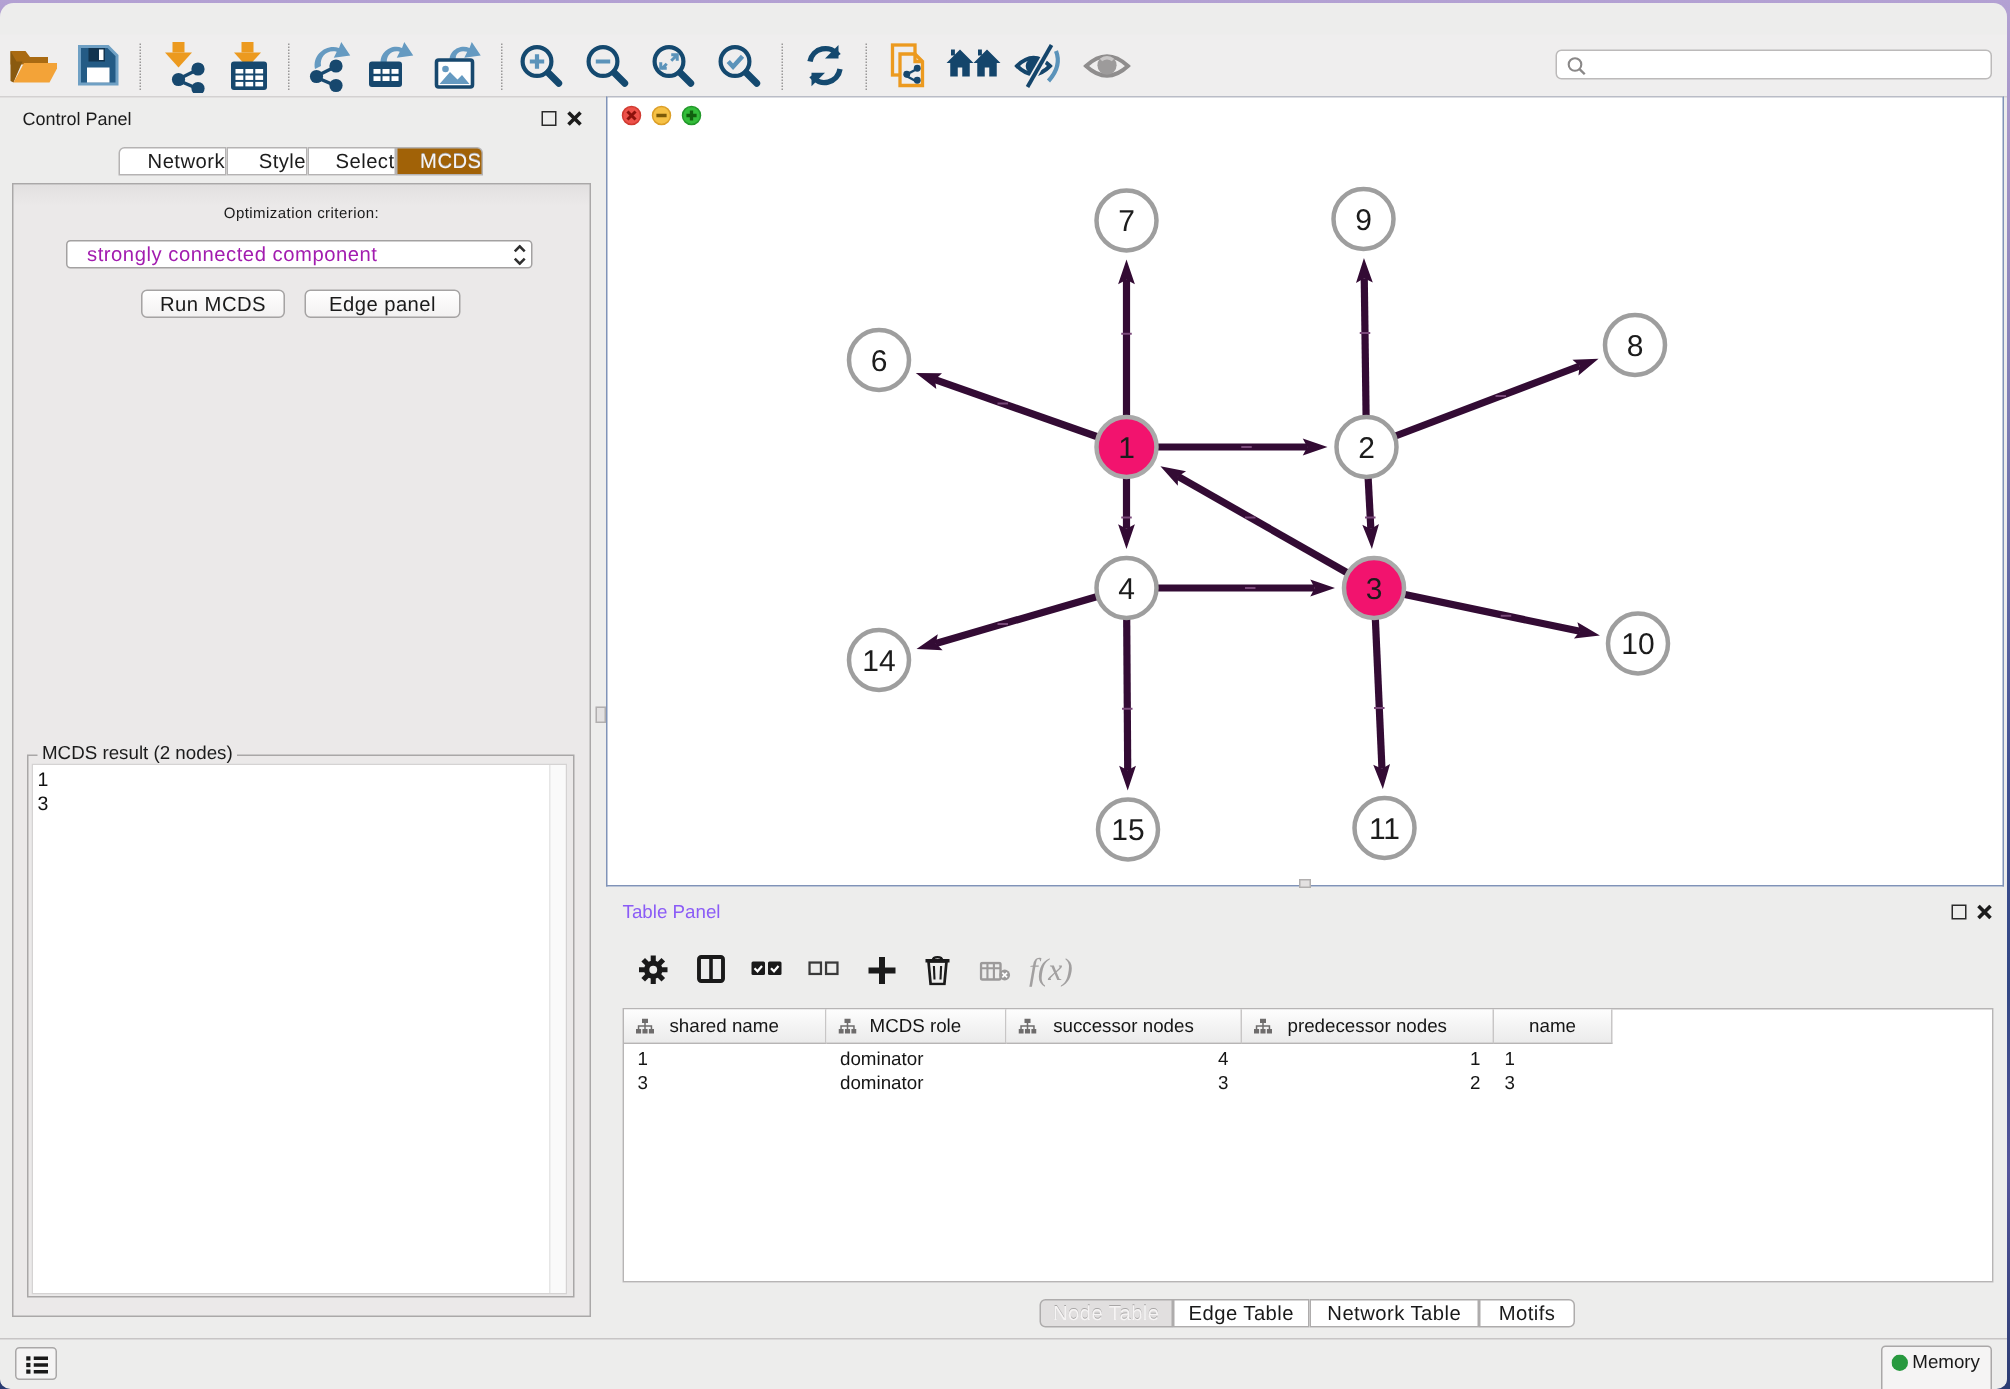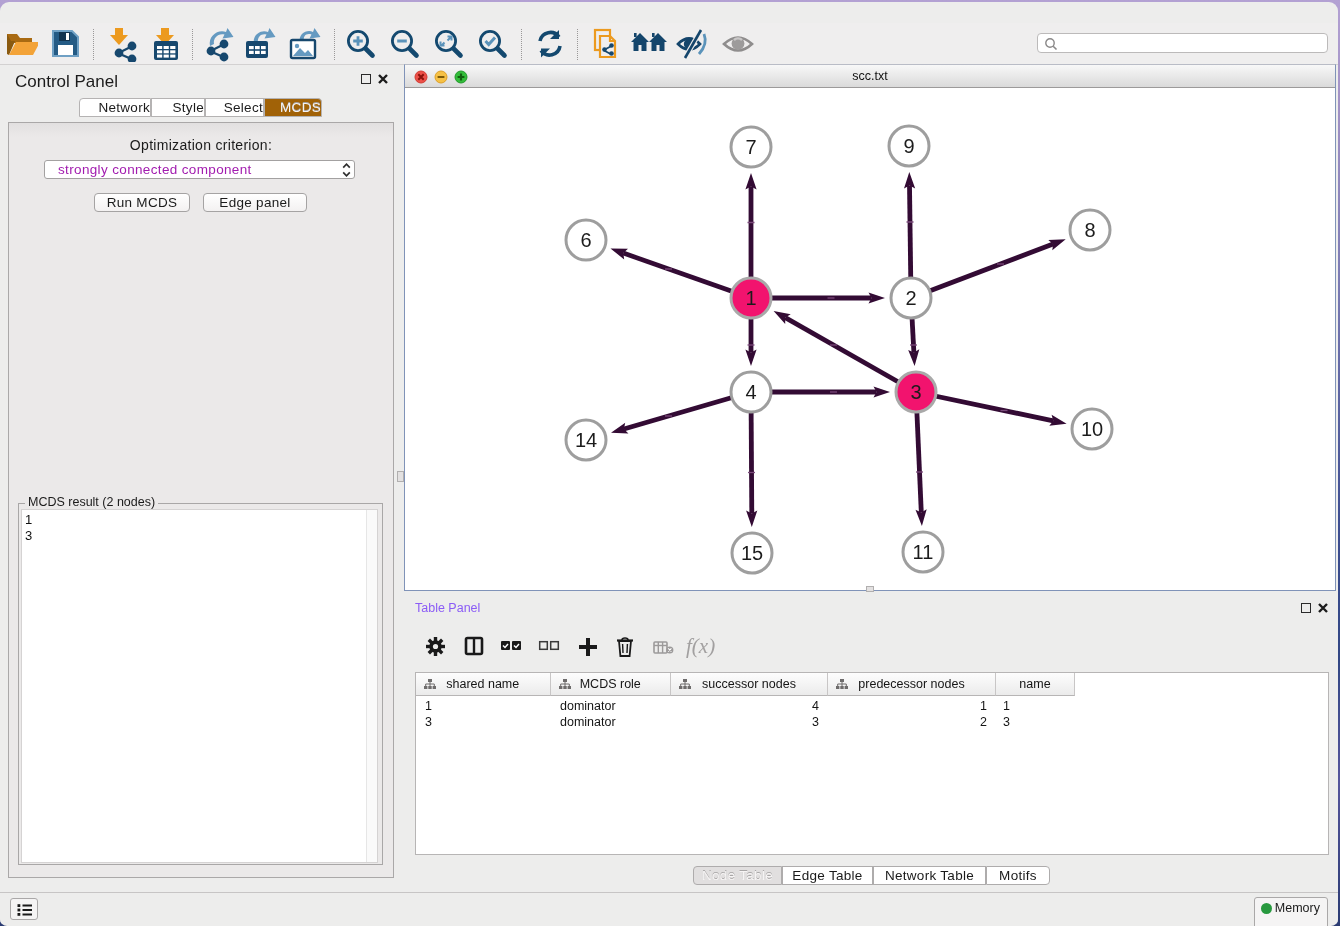--- a/index.html
+++ b/index.html
@@ -4,26 +4,26 @@
 html,body{width:1340px;height:926px;overflow:hidden}
 body{font-family:"Liberation Sans",sans-serif;background:linear-gradient(180deg,#b3a1d3 0,#a393c6 100px,#7c7cb4 280px,#3f4f92 520px,#324784 660px,#55559c 780px,#2a3b72 926px)}
 .window{position:absolute;left:0;top:2px;width:1338px;height:924px;background:#ededec;border-radius:9px 9px 7px 7px;overflow:hidden}
 .page{position:absolute;left:0;top:-2px;width:1340px;height:926px}
 .abs{position:absolute}
 .titlebar{position:absolute;left:0;top:2px;width:1338px;height:21px;background:#f7f6f6;border-bottom:1px solid #cfcdcd;text-align:center;font-size:13px;line-height:20px;color:#a9a2a0}
 .tl{position:absolute;top:4px;width:12px;height:12px;border-radius:50%;background:#dbd9d9;border:1px solid #c3c1c1}
 .toolbar{position:absolute;left:0;top:23px;width:1338px;height:42px;background:#efeeee;border-bottom:1px solid #d3d1d1}
 .tsep{position:absolute;top:6px;height:31px;width:0;border-left:1px dotted #9a9898}
 .search{position:absolute;left:1037px;top:10px;width:291px;height:20px;background:#fff;border:1px solid #bcbaba;border-radius:4px}
-.cphead{position:absolute;left:15px;top:72px;font-size:17px;color:#1b1b1b}
+.cphead{position:absolute;left:15px;top:72px;font-size:12px;color:#1b1b1b}
 .sqico{position:absolute;width:10px;height:10px;border:1.6px solid #2a2a2a;background:transparent}
 .tab{position:absolute;top:98px;height:19px;background:#fff;border:1px solid #b5b3b3;font-size:13.5px;letter-spacing:.3px;text-align:right;line-height:17px;color:#1c1c1c}
 .tabsel{background:#a16207;color:#f5f3f3;text-shadow:0 -1px 0 #a5a3a3;border-radius:0 4px 0 0}
 .cpanel{position:absolute;left:8px;top:122px;width:386px;height:756px;border:1px solid #aaa8a8;background:linear-gradient(#e2e0e0,#ebe9e9 14px)}
-.octext{position:absolute;left:8px;top:137px;width:386px;text-align:center;font-size:14px;letter-spacing:.3px;color:#1b1b1b}
+.octext{position:absolute;left:8px;top:137px;width:386px;text-align:center;font-size:10px;letter-spacing:.3px;color:#1b1b1b}
 .select{position:absolute;left:44px;top:160px;width:311px;height:19px;background:#fff;border:1px solid #a3a1a1;border-radius:3px;font-size:13.5px;letter-spacing:.35px;line-height:17px;padding-left:13px;color:#a21caf}
 .btn{position:absolute;top:193px;height:19px;border:1px solid #a5a3a3;border-radius:4px;background:linear-gradient(#fff,#f3f1f1);font-size:13.5px;letter-spacing:.3px;text-align:center;line-height:17px;color:#1b1b1b}
 .gbox{position:absolute;left:18px;top:503px;width:365px;height:362px;border:1px solid #a9a7a7}
 .glabel{position:absolute;left:25px;top:495px;background:#ebe9e9;padding:0 3px;font-size:12.5px;color:#1b1b1b}
 .gwhite{position:absolute;left:21px;top:509px;width:357px;height:354px;background:#fff;border:1px solid #d5d3d3}
 .gscroll{position:absolute;right:0;top:0;width:11px;height:100%;background:#fafafa;border-left:1px solid #e6e6e6}
 .gtext{position:absolute;left:3px;top:2px;font-size:13px;line-height:16px;color:#111}
 .vhandle{position:absolute;left:397px;top:471px;width:7px;height:11px;border:1px solid #b1afaf;background:#e3e1e1}
 .netframe{position:absolute;left:404px;top:64px;width:932px;height:527px;border:1px solid #8093b8;border-top:1px solid #b9bcc6;background:#fff}
 .nettitle{position:absolute;left:0;top:0;width:100%;height:23px;background:linear-gradient(#f8f8f8,#dadada);border-bottom:1px solid #9c9a9a;text-align:center;font-size:12.5px;line-height:22px;color:#111}
@@ -201,21 +201,20 @@
 <div class="btn" style="left:94px;width:96px">Run MCDS</div>
 <div class="btn" style="left:203px;width:104px">Edge panel</div>
 <div class="gbox"></div>
 <div class="glabel">MCDS result (2 nodes)</div>
 <div class="gwhite">
         <div class="gscroll"></div>
         <div class="gtext">1<br>3</div>
       </div>
 <div class="vhandle"></div>
 <div class="netframe">
-        <div class="nettitle">scc.txt</div>
 <svg class="abs" style="left:9px;top:5px" width="14" height="14" viewBox="0 0 14 14">
           <circle cx="7" cy="7" r="6" fill="#ed5149" stroke="#d03b31" stroke-width="1"></circle>
           <path d="M4.3 4.3 L9.7 9.7 M9.7 4.3 L4.3 9.7" stroke="#8c120c" stroke-width="2"></path>
         </svg>
 <svg class="abs" style="left:29px;top:5px" width="14" height="14" viewBox="0 0 14 14">
           <circle cx="7" cy="7" r="6" fill="#f6c145" stroke="#dc9f28" stroke-width="1"></circle>
           <path d="M3.6 7 h6.8" stroke="#7c5a08" stroke-width="2.2"></path>
         </svg>
 <svg class="abs" style="left:49px;top:5px" width="14" height="14" viewBox="0 0 14 14">
           <circle cx="7" cy="7" r="6" fill="#33bd3a" stroke="#22982a" stroke-width="1"></circle>

